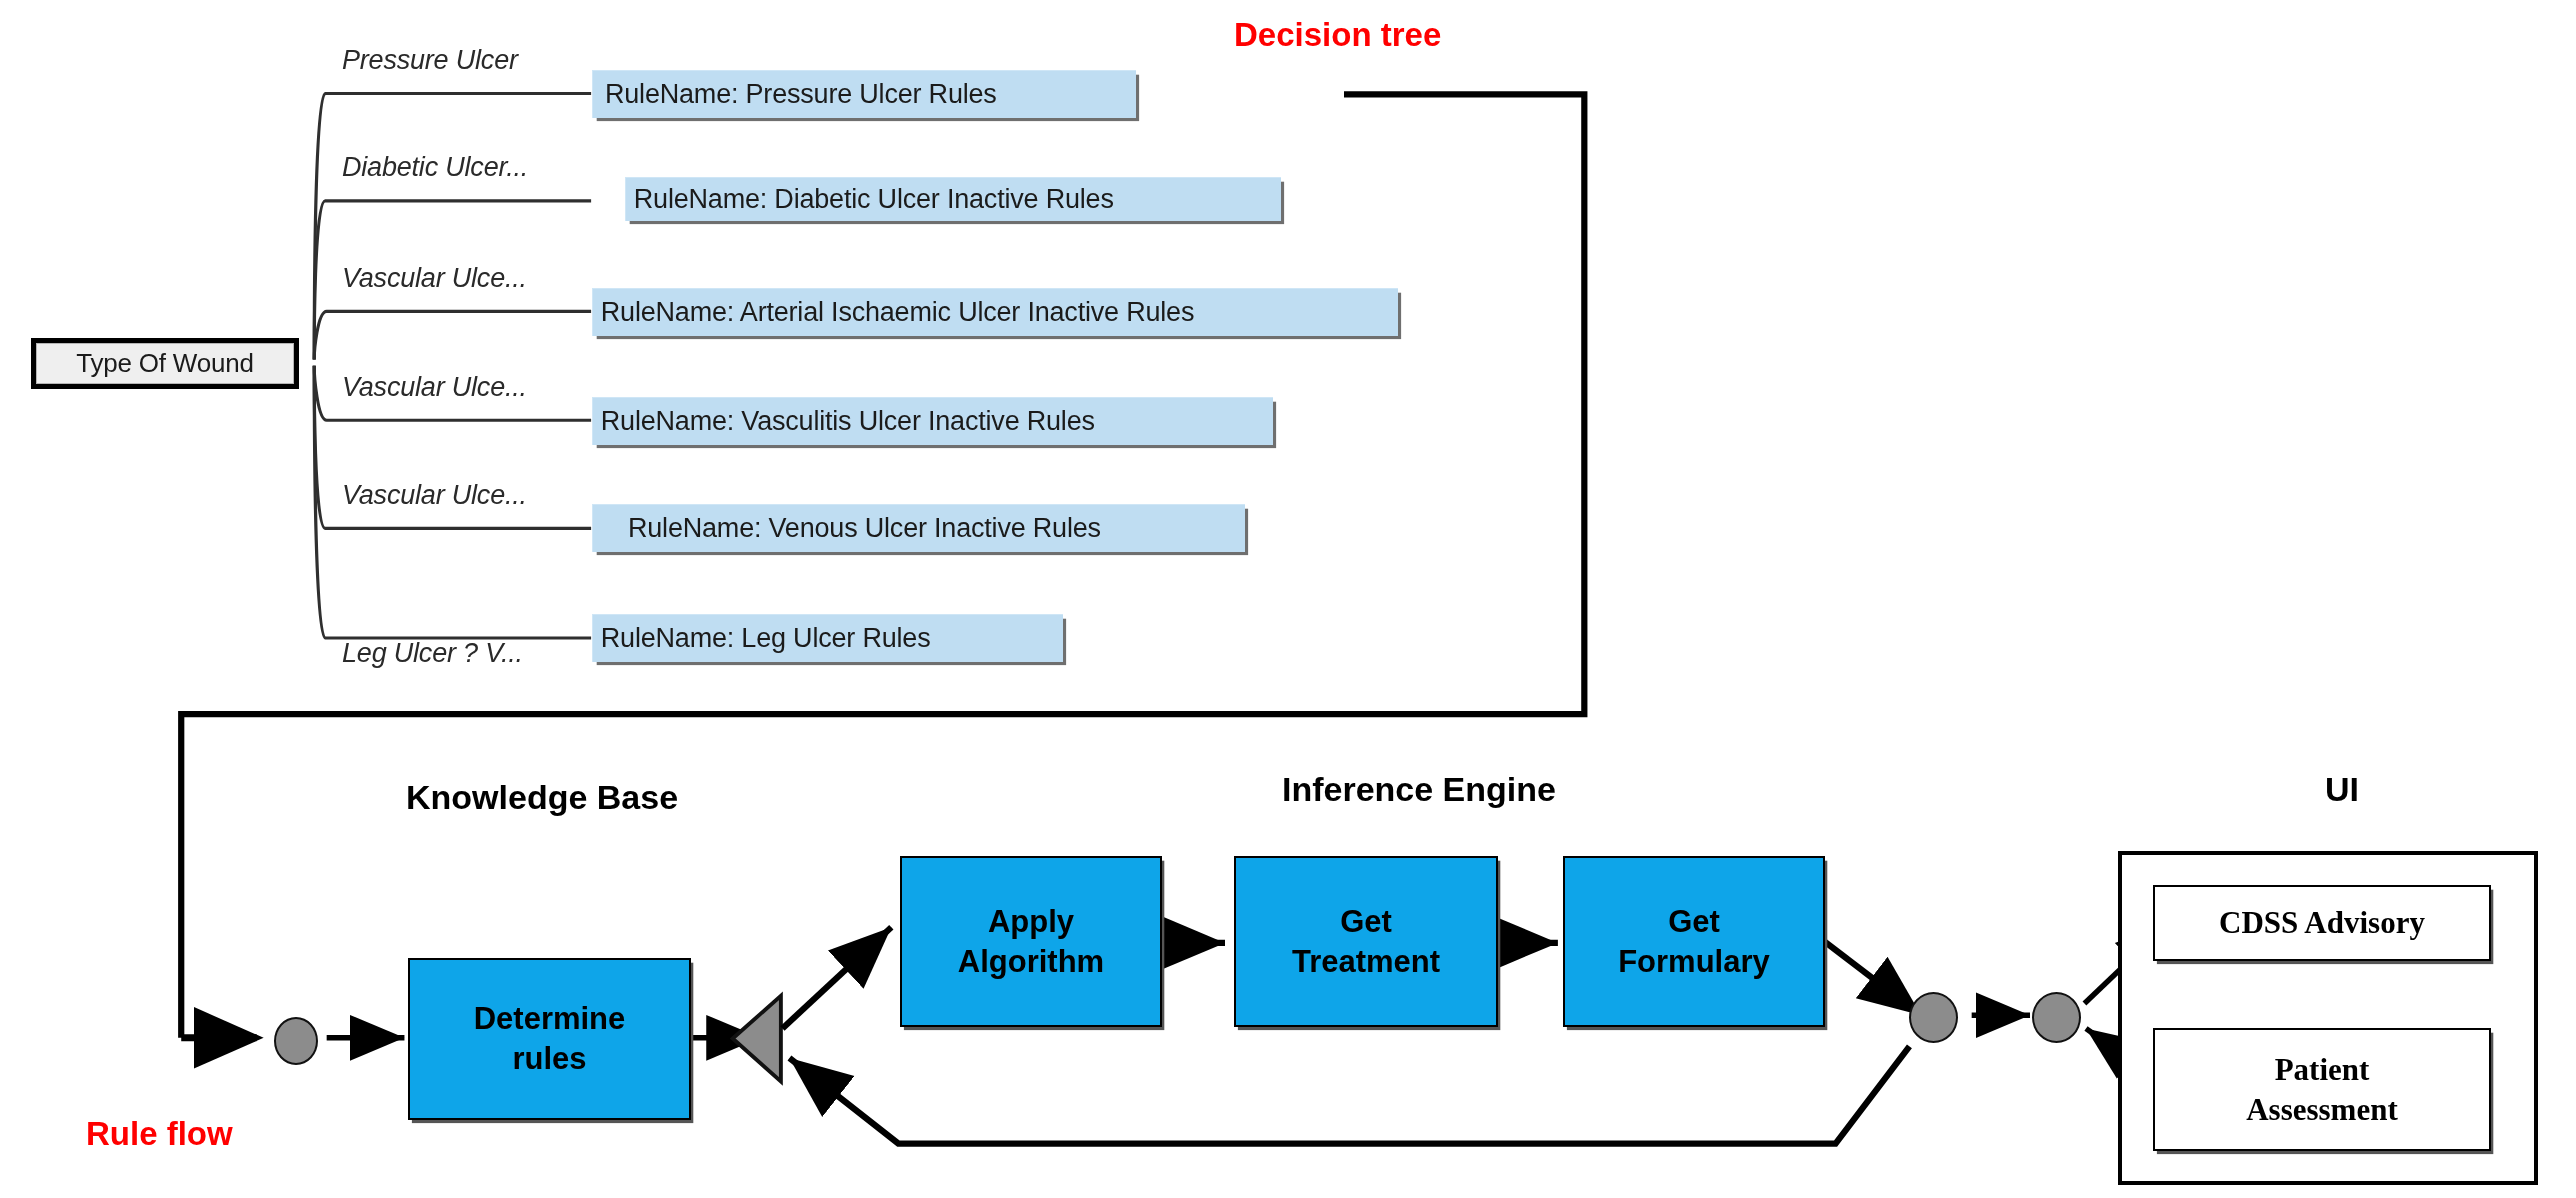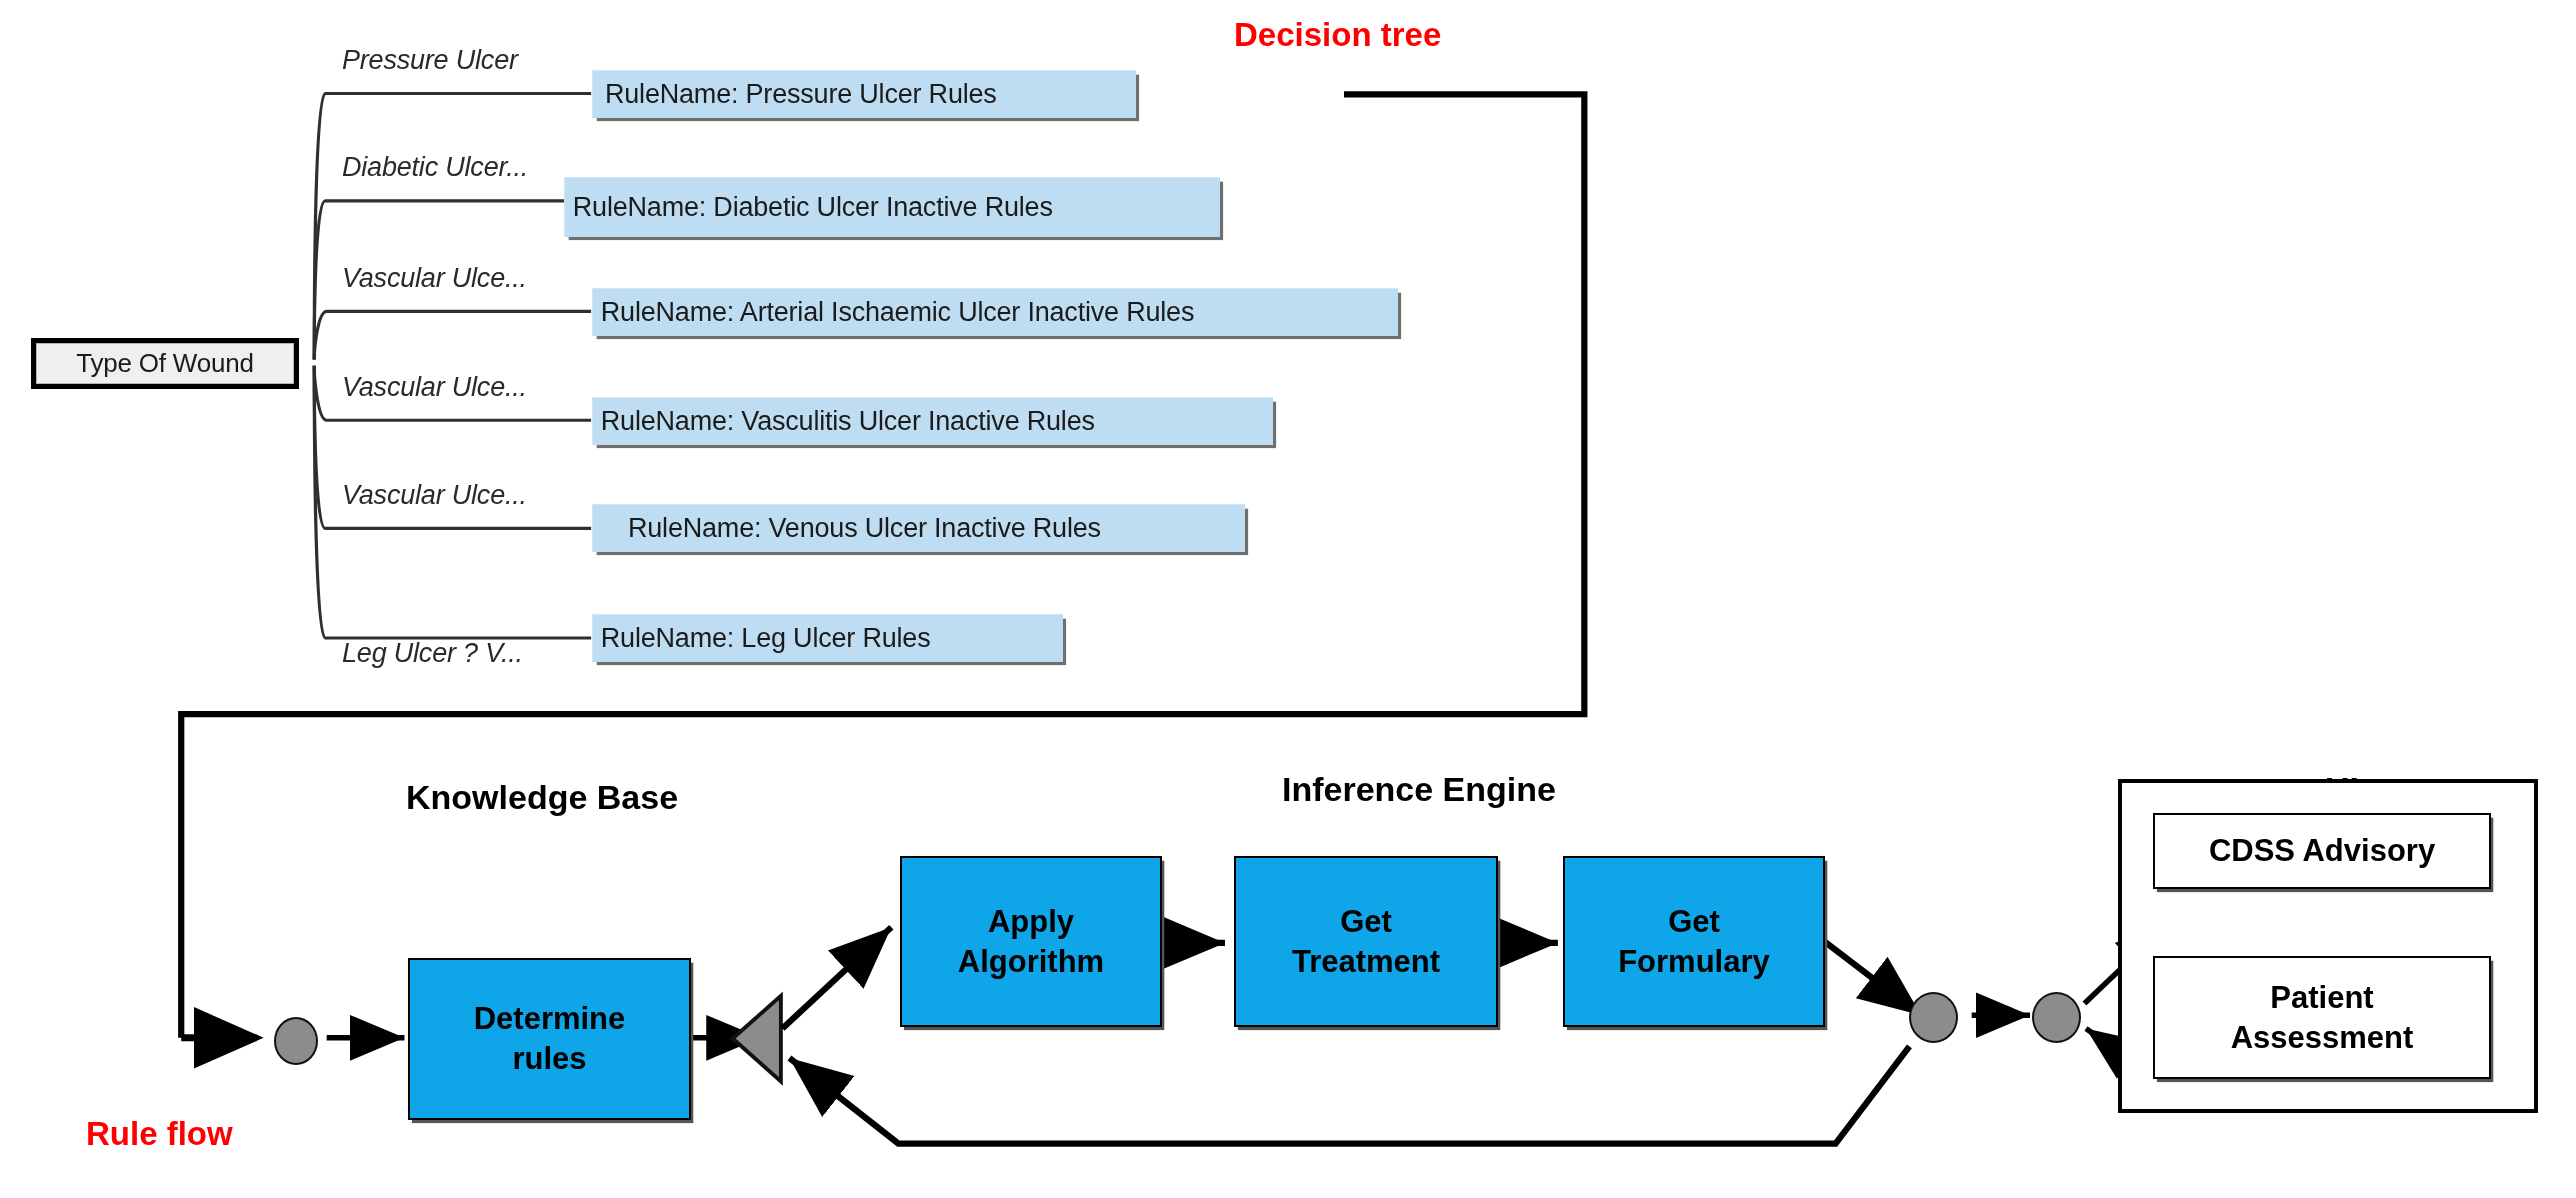--- a/index.html
+++ b/index.html
@@ -207,21 +207,21 @@
   </div>
 
   <div class="branch-label" style="left:342px; top:45px;">Pressure Ulcer</div>
   <div class="branch-label" style="left:342px; top:152px;">Diabetic Ulcer...</div>
   <div class="branch-label" style="left:342px; top:263px;">Vascular Ulce...</div>
   <div class="branch-label" style="left:342px; top:372px;">Vascular Ulce...</div>
   <div class="branch-label" style="left:342px; top:480px;">Vascular Ulce...</div>
   <div class="branch-label" style="left:342px; top:590px;margin-top:48px;">Leg Ulcer ? V...</div>
 
   <div class="rule-box" style="left:592px; top:70px; width:544px; height:48px;padding-left:12px;">RuleName: Pressure Ulcer Rules</div>
-  <div class="rule-box" style="left:564px; top:177px; width:656px; height:60px;">RuleName: Diabetic Ulcer Inactive Rules</div>
+  <div class="rule-box" style="left:625px; top:177px; width:656px; height:44px;">RuleName: Diabetic Ulcer Inactive Rules</div>
   <div class="rule-box" style="left:592px; top:288px; width:806px; height:48px;">RuleName: Arterial Ischaemic Ulcer Inactive Rules</div>
   <div class="rule-box" style="left:592px; top:397px; width:681px; height:48px;">RuleName: Vasculitis Ulcer Inactive Rules</div>
   <div class="rule-box" style="left:592px; top:504px; width:653px; height:48px;padding-left:35px;">RuleName: Venous Ulcer Inactive Rules</div>
   <div class="rule-box" style="left:592px; top:614px; width:471px; height:48px;">RuleName: Leg Ulcer Rules</div>
 
   <div class="red-label" style="left:1234px; top:15.6px;">Decision tree</div>
   <div class="red-label" style="left:86px; top:1083px;margin-top:32px;">Rule flow</div>
 
   <div class="section-header" style="left:406px; top:778px;">Knowledge Base</div>
   <div class="section-header" style="left:1282px; top:770px;">Inference Engine</div>
@@ -237,20 +237,20 @@
 
   <div class="flow-box" style="left:1234px; top:856px; width:264px; height:171px; white-space:pre-line;">Get
 Treatment</div>
 
   <div class="flow-box" style="left:1563px; top:856px; width:262px; height:171px; white-space:pre-line;">Get
 Formulary</div>
 
   <div class="node-circle" style="left:1909px; top:992px; width:45px; height:47px;"></div>
   <div class="node-circle" style="left:2032px; top:992px; width:45px; height:47px;"></div>
 
-  <div class="ui-container" style="left:2118px; top:779px; width:420px; height:334px;">
+  <div class="ui-container" style="left:2118px; top:851px; width:420px; height:334px;font-family:Liberation Serif, serif;">
     <div class="ui-inner-box" style="left:31px; top:29.6px; width:338px; height:76px;">CDSS Advisory</div>
     <div class="ui-inner-box" style="left:31px; top:173px; width:338px; height:123px; white-space:pre-line;">Patient
 Assessment</div>
   </div>
 
 </div>
 
 
 </body></html>

